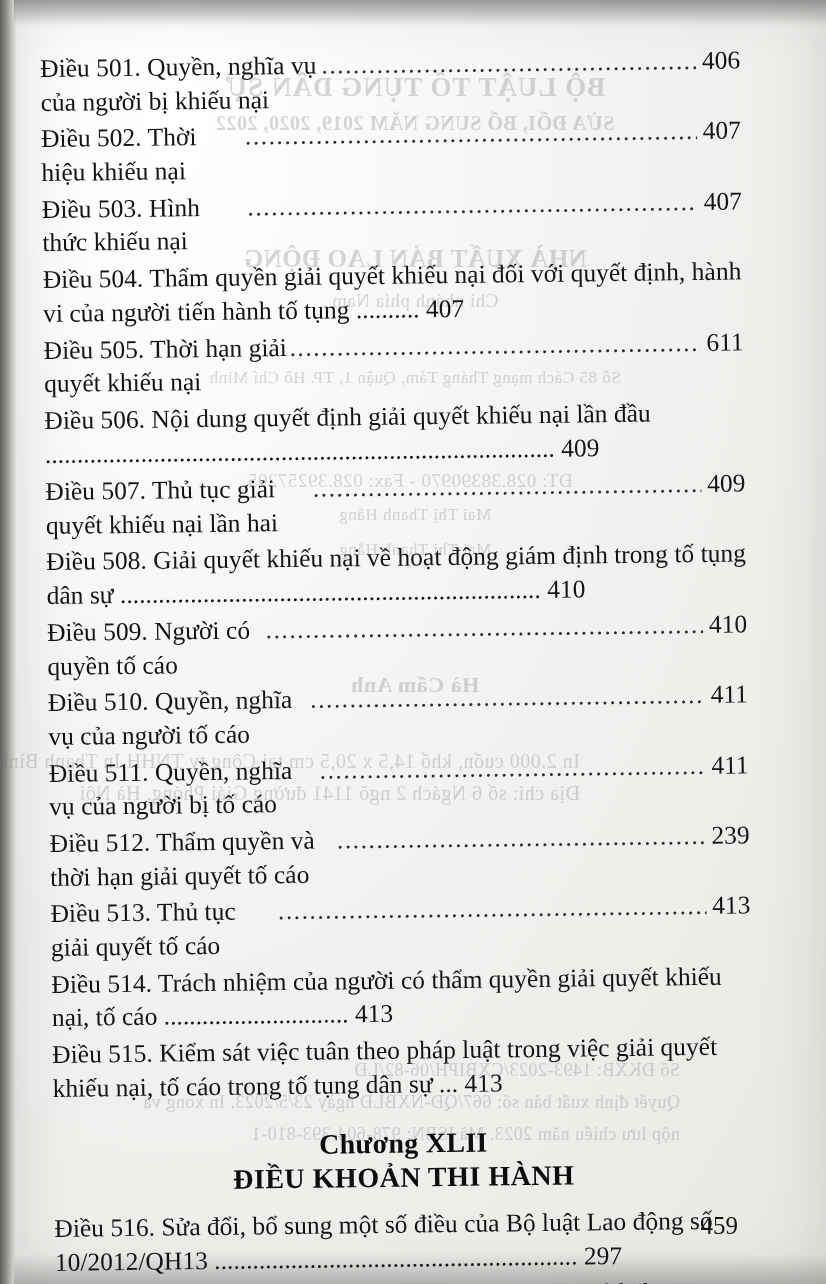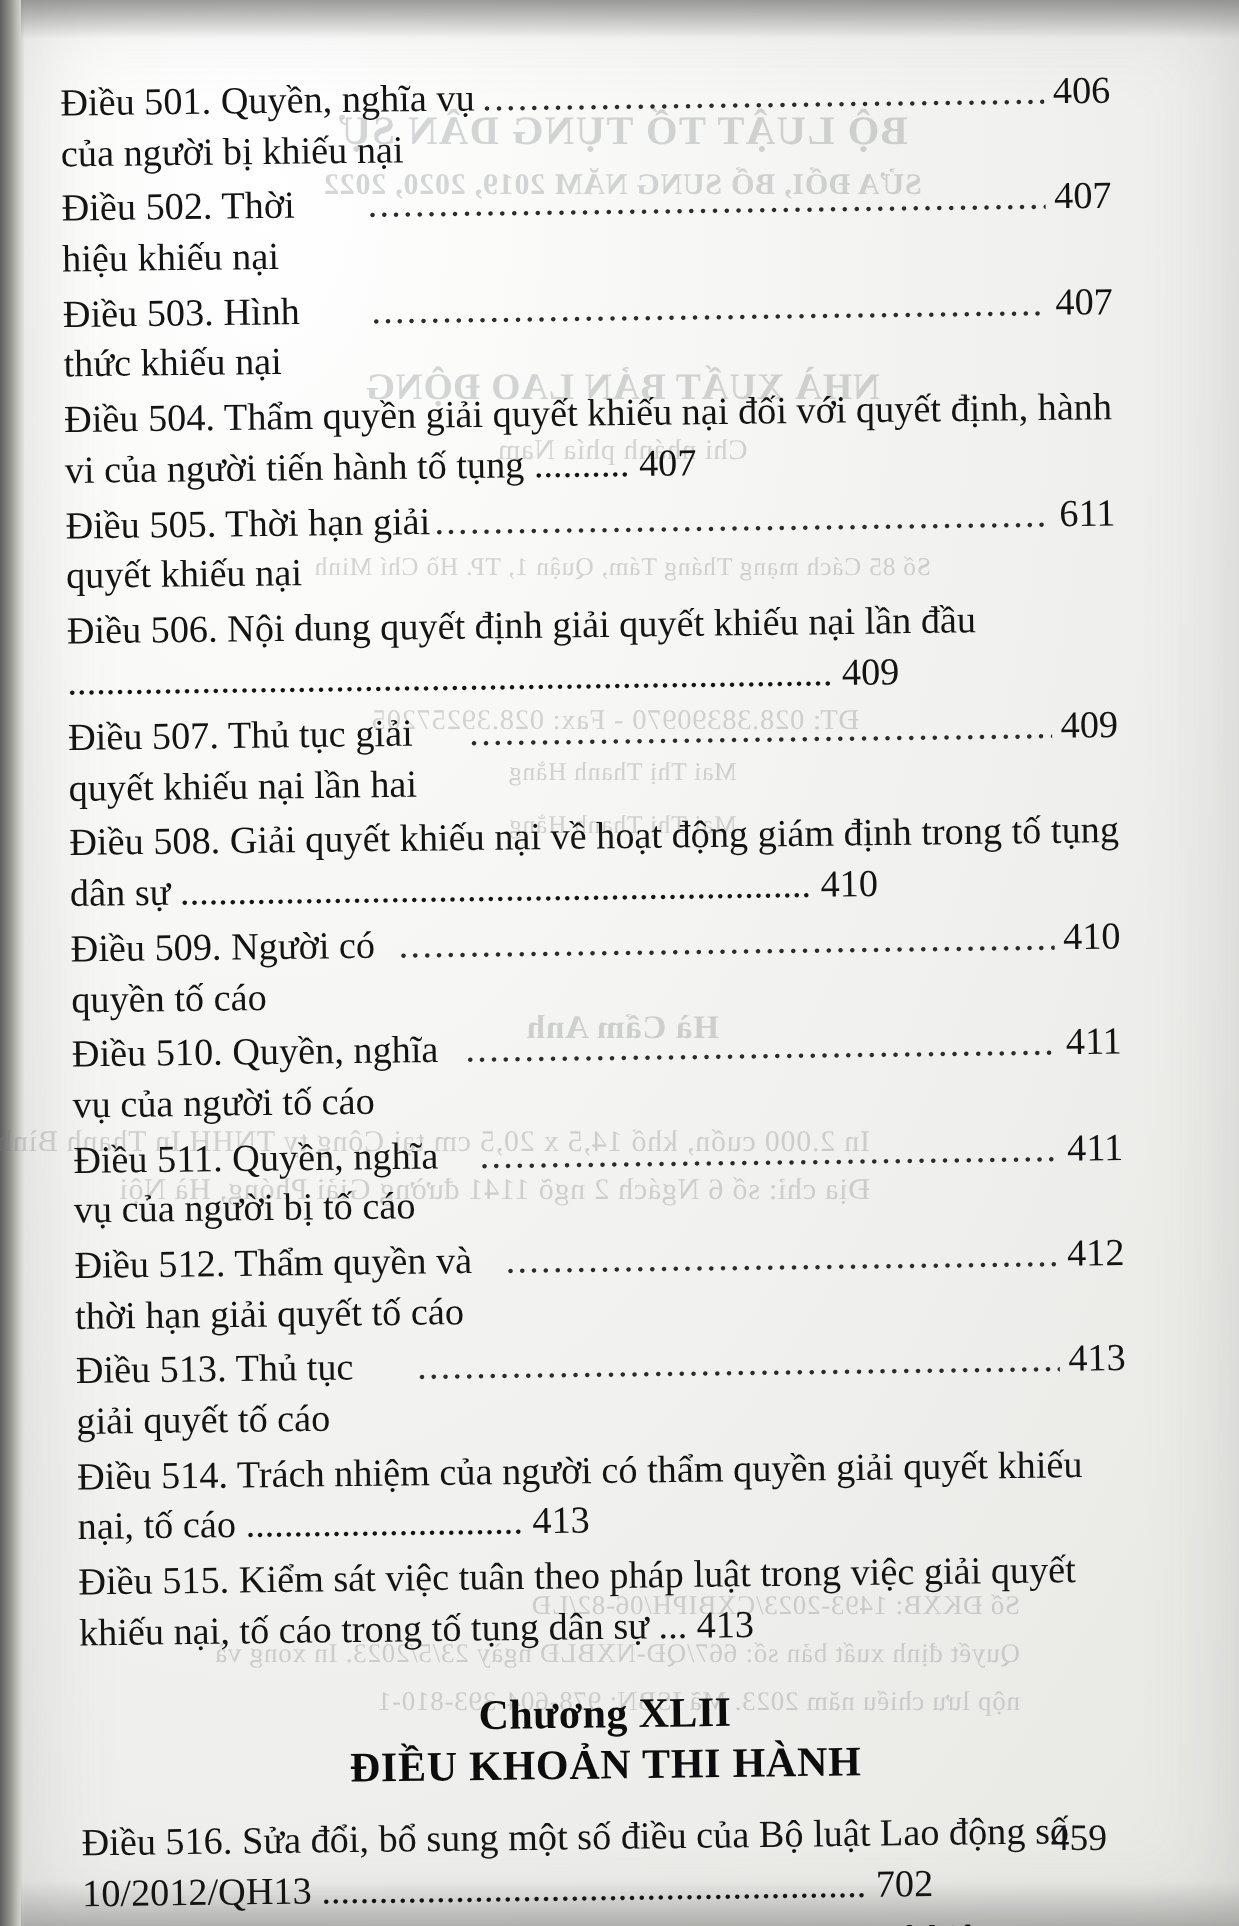--- a/index.html
+++ b/index.html
@@ -231,21 +231,21 @@
       <span class="txt"><span class="art">Điều 511.</span>
       <span>Quyền, nghĩa vụ của người bị tố cáo</span></span>
       <span class="dots">.......................................................................................</span>
       <span class="num pg">411</span>
     </div>
 
     <div class="row">
       <span class="txt"><span class="art">Điều 512.</span>
       <span>Thẩm quyền và thời hạn giải quyết tố cáo</span></span>
       <span class="dots">.......................................................................................</span>
-      <span class="num pg">412</span>
+      <span class="num pg">239</span>
     </div>
 
     <div class="row">
       <span class="txt"><span class="art">Điều 513.</span>
       <span>Thủ tục giải quyết tố cáo</span></span>
       <span class="dots">.......................................................................................</span>
       <span class="num pg">413</span>
     </div>
 
     <div class="para">
@@ -262,21 +262,21 @@
       <span class="pg">413</span>
     </div>
 
     <div class="chapter">Chương XLII</div>
     <div class="chapter-title">ĐIỀU KHOẢN THI HÀNH</div>
 
     <div class="para">
       <span class="art">Điều 516.</span>
       <span>Sửa đổi, bổ sung một số điều của Bộ luật Lao động số 10/2012/QH13</span>
       <span class="dots">.........................................................</span>
-      <span class="pg">702</span>
+      <span class="pg">297</span>
     </div>
 
     <div class="para">
       <span>“Điều 51.</span>
       <span>Thẩm quyền tuyên bố hợp đồng lao động vô hiệu</span>
       
       
     </div>
 
   </div>

